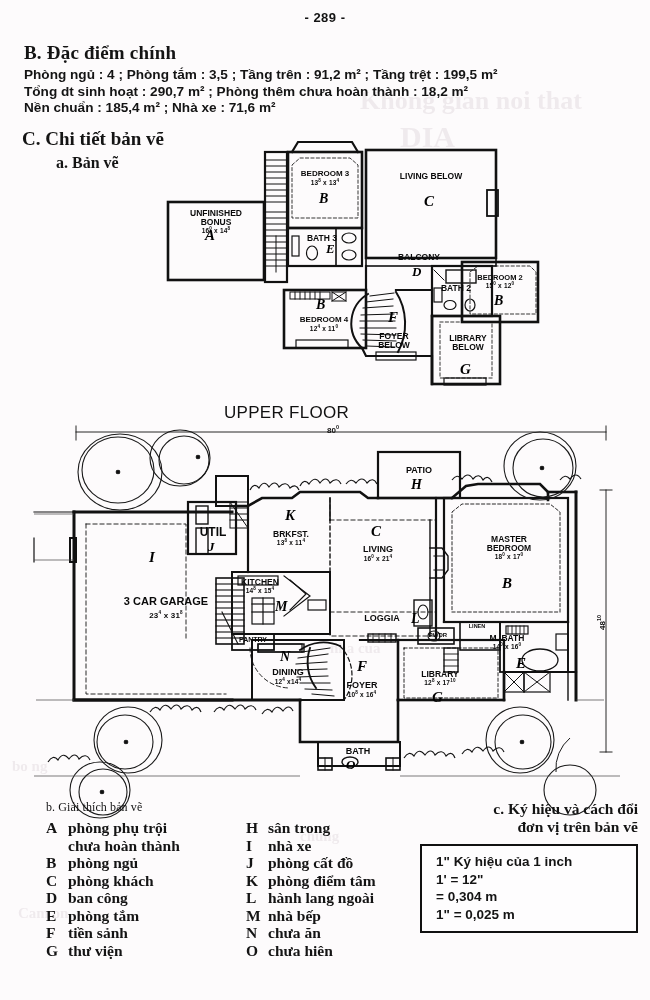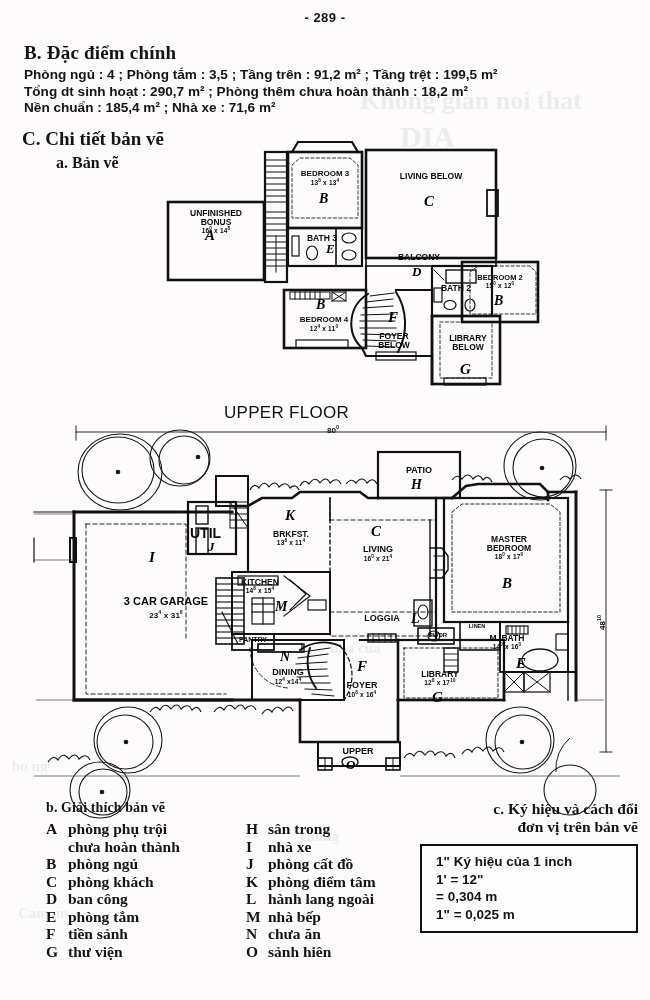--- a/index.html
+++ b/index.html
@@ -60,21 +60,21 @@
   .dimtick sup{font-size:5.5px;}
   .vdim{
     position:absolute;font-family:"Liberation Sans",sans-serif;
     font-size:8px;font-weight:bold;
     transform:rotate(-90deg);transform-origin:left top;
   }
   .vdim sup{font-size:5.5px;}
 
   
   .legend{position:absolute;left:46px;top:800px;width:400px;}
-  .legend .h{font-weight:bold;font-size:14px;letter-spacing:.1px;}
+  .legend .h{font-weight:normal;font-size:12px;letter-spacing:.1px;}
   .legend .cols{display:flex;margin-top:4px;}
   .legend .col{font-family:"Liberation Serif",serif;}
   .legend .col.left{width:200px;}
   .legend .row{display:flex;align-items:baseline;font-size:15.5px;
     font-weight:bold;line-height:17.5px;}
   .legend .ltr{width:22px;flex:none;text-align:left;font-weight:bold;}
   .legend .txt{font-weight:bold;}
   .legend .cont{margin-left:22px;font-weight:bold;font-size:15.5px;line-height:17.5px;}
 
   
@@ -467,21 +467,21 @@
   <div class="key" style="left:460px;top:362px;font-size:15px;">G</div>
 
   <div class="floor-title" style="left:224px;top:403px;">UPPER FLOOR</div>
   <div class="dimtick" style="left:327px;top:424px;">80<sup>0</sup></div>
 
   <div class="lbl" style="left:96px;top:572px;width:140px;font-size:11px;margin-top:24px;">
     3 CAR GARAGE<span class="dim" style="font-size:8px;margin-top:3px;">23<sup>4</sup> x 31<sup>8</sup></span>
   </div>
   <div class="key" style="left:149px;top:550px;font-size:15px;">I</div>
 
-  <div class="lbl" style="left:190px;top:526px;width:30px;font-size:14px;">UTIL</div>
+  <div class="lbl" style="left:198px;top:526px;width:30px;font-size:12px;">UTIL</div>
   <div class="key" style="left:208px;top:540px;font-size:13px;">J</div>
 
   <div class="lbl" style="left:262px;top:530px;width:58px;font-size:8.5px;">
     BRKFST.<span class="dim">13<sup>8</sup> x 11<sup>4</sup></span>
   </div>
   <div class="key" style="left:285px;top:508px;font-size:15px;">K</div>
 
   <div class="lbl" style="left:232px;top:578px;width:56px;font-size:8.5px;">
     KITCHEN<span class="dim">14<sup>8</sup> x 15<sup>4</sup></span>
   </div>
@@ -521,21 +521,21 @@
   <div class="lbl" style="left:334px;top:681px;width:56px;font-size:9px;">
     FOYER<span class="dim">10<sup>8</sup> x 16<sup>4</sup></span>
   </div>
   <div class="key" style="left:357px;top:659px;font-size:15px;">F</div>
 
   <div class="lbl" style="left:410px;top:670px;width:60px;font-size:8.5px;">
     LIBRARY<span class="dim">12<sup>8</sup> x 17<sup>10</sup></span>
   </div>
   <div class="key" style="left:432px;top:690px;font-size:15px;">G</div>
 
-  <div class="lbl" style="left:330px;top:747px;width:56px;font-size:9px;">UPPER</div>
+  <div class="lbl" style="left:330px;top:747px;width:56px;font-size:9px;">BATH</div>
   <div class="key" style="left:346px;top:758px;font-size:13px;">O</div>
 
   <div class="vdim" style="left:596px;top:630px;">48<sup>10</sup></div>
 
   <div class="legend">
     <div class="h">b. Giải thích bản vẽ</div>
     <div class="cols">
       <div class="col left">
         <div class="row">
             <span class="ltr">A</span>
@@ -591,21 +591,21 @@
         <div class="row">
             <span class="ltr">M</span>
             <span class="txt">nhà bếp</span>
           </div>
         <div class="row">
             <span class="ltr">N</span>
             <span class="txt">chưa ăn</span>
           </div>
         <div class="row">
             <span class="ltr">O</span>
-            <span class="txt">sảnh hiên</span>
+            <span class="txt">chưa hiên</span>
           </div>
       </div>
     </div>
   </div>
 
   <div class="conv">
     <div class="h">
       <span>c. Ký hiệu và cách đổi</span>
       <span class="l2">đơn vị trên bản vẽ</span>
     </div>

